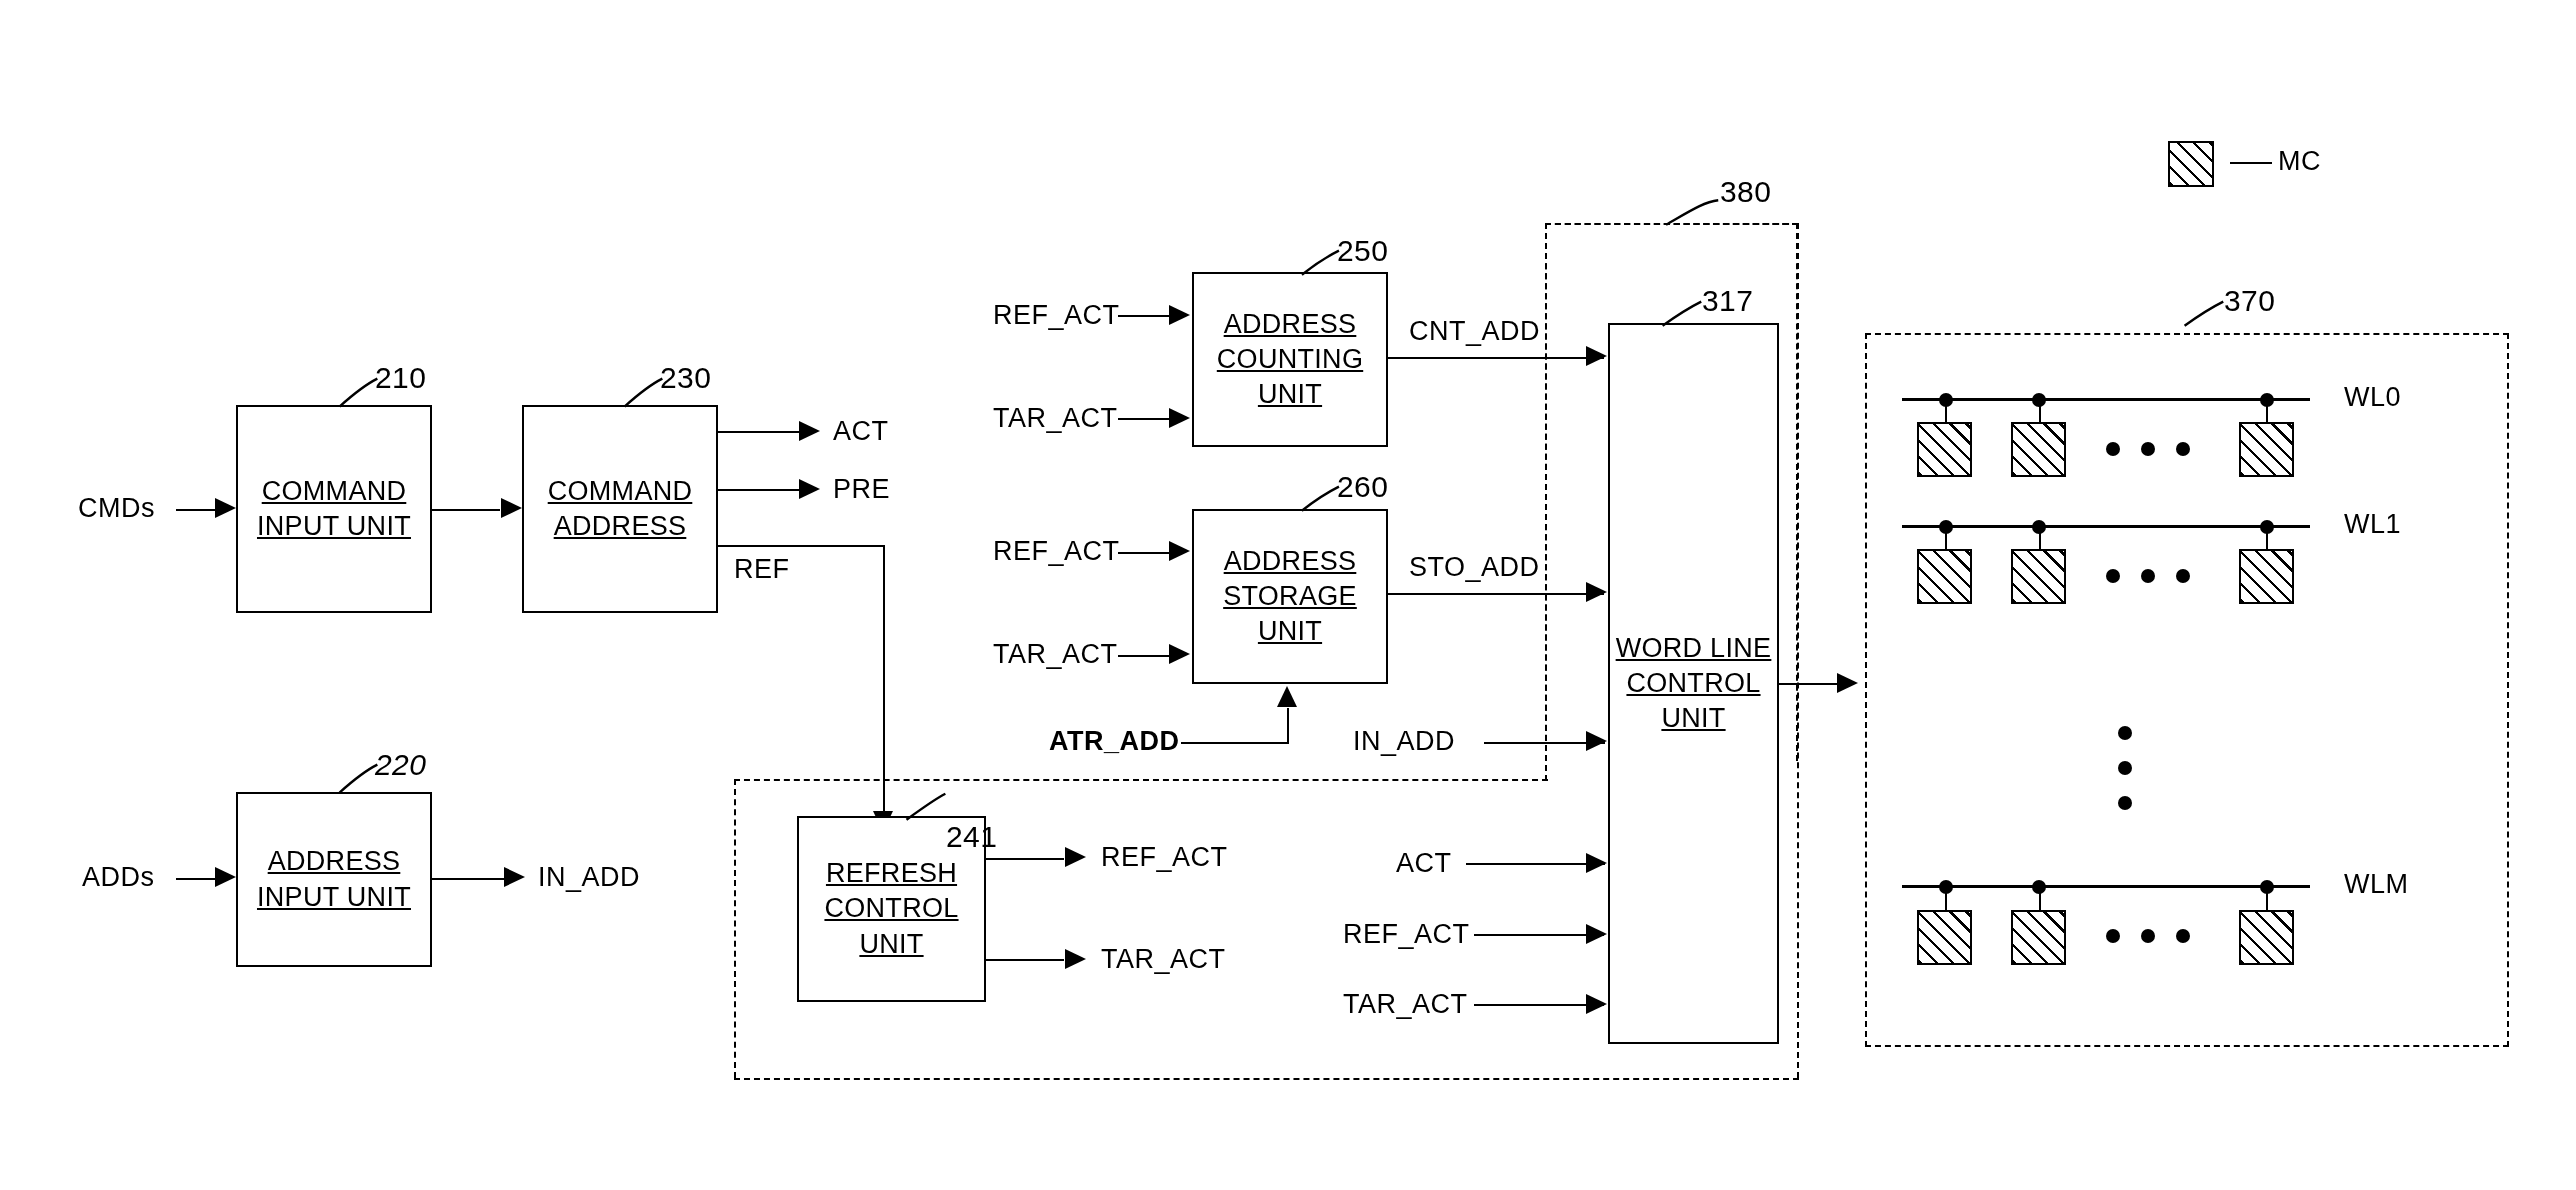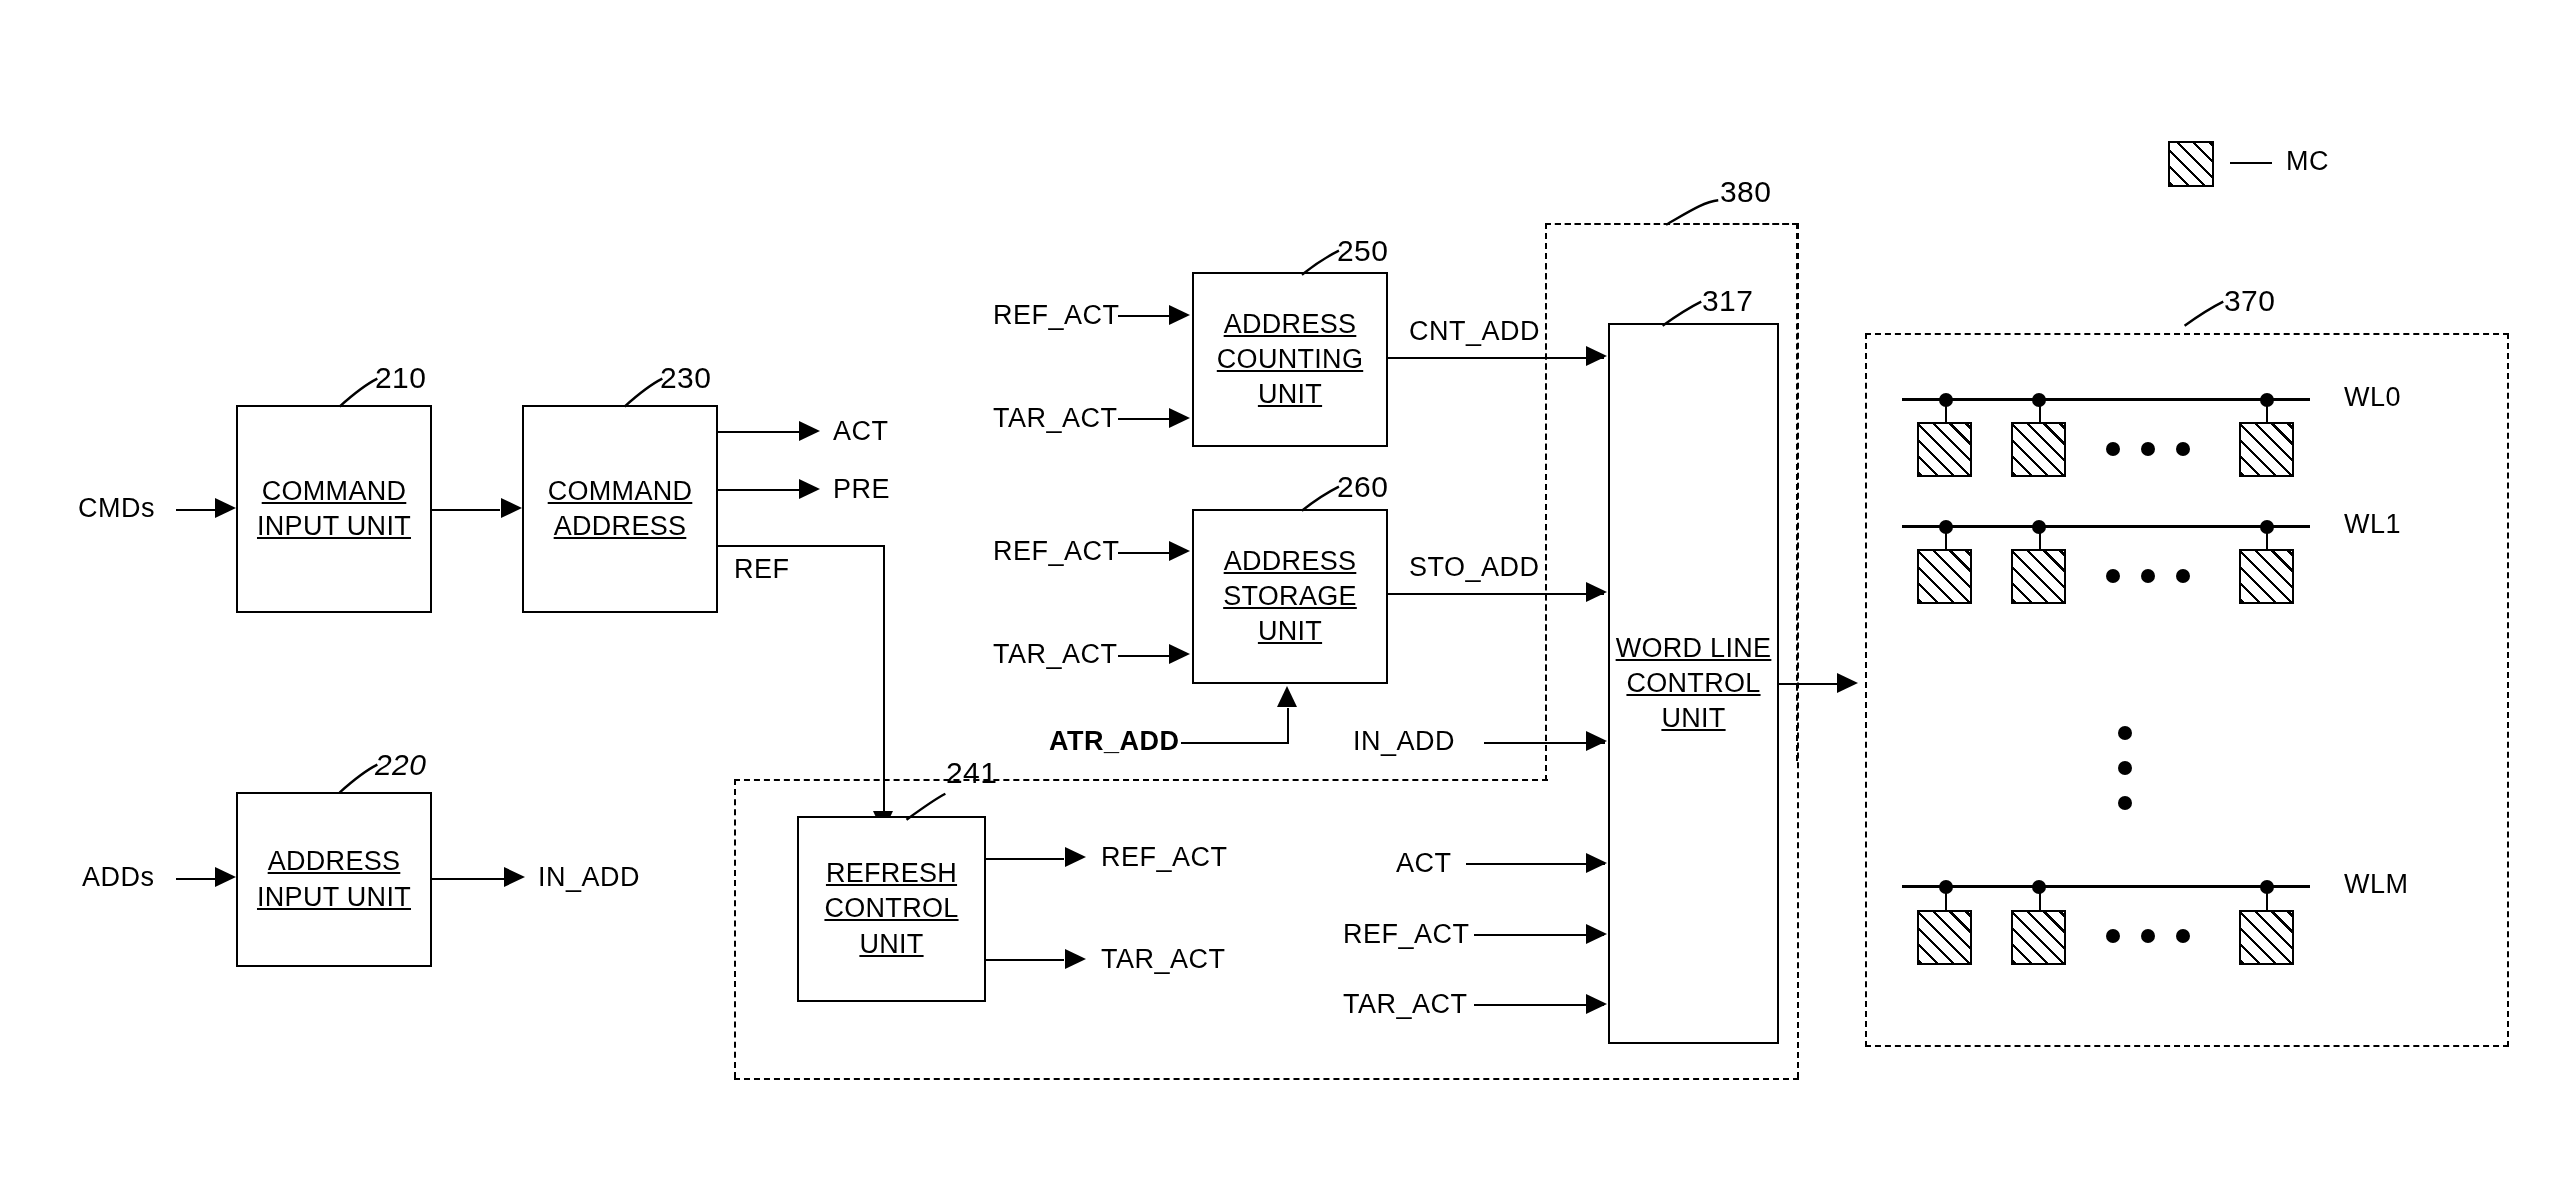--- a/index.html
+++ b/index.html
@@ -155,21 +155,21 @@
 
   <div class="hline" style="left:432px;top:878px;width:72px;"></div>
   <div class="arr-r" style="left:504px;top:867px;"></div>
   <span class="lbl" style="left:538px;top:862px;">IN_ADD</span>
 
   <div class="blk" style="left:797px;top:816px;width:189px;height:186px;">
     <span>REFRESH</span>
     <span>CONTROL</span>
     <span>UNIT</span>
   </div>
-  <span class="ref-num" style="left:946px;top:756px;">241</span>
+  <span class="ref-num" style="left:946px;top:820px;">241</span>
   <div class="leader" style="left:900px;top:792px;">
     <svg width="47" height="31" viewBox="0 0 58 38">
         <path d="M56 2 C 44 8, 30 18, 8 34" stroke="#000" stroke-width="3" fill="none"></path>
       </svg>
   </div>
 
   <div class="hline" style="left:986px;top:858px;width:78px;"></div>
   <div class="arr-r" style="left:1065px;top:847px;"></div>
   <span class="lbl" style="left:1101px;top:842px;">REF_ACT</span>
 
@@ -321,16 +321,16 @@
     <i></i>
       <i></i>
       <i></i>
   </div>
   <div class="node" style="left:2260px;top:880px;"></div>
   <div class="stem" style="left:2266px;top:887px;height:23px;"></div>
   <div class="mc" style="left:2239px;top:910px;width:55px;height:55px;"></div>
 
   <div class="mc" style="left:2168px;top:141px;width:46px;height:46px;"></div>
   <div class="hline" style="left:2230px;top:162px;width:42px;"></div>
-  <span class="lbl" style="left:2278px;top:146px;margin-left:8px;">MC</span>
+  <span class="lbl" style="left:2278px;top:146px;">MC</span>
 
 </div>
 
 
 </body></html>

